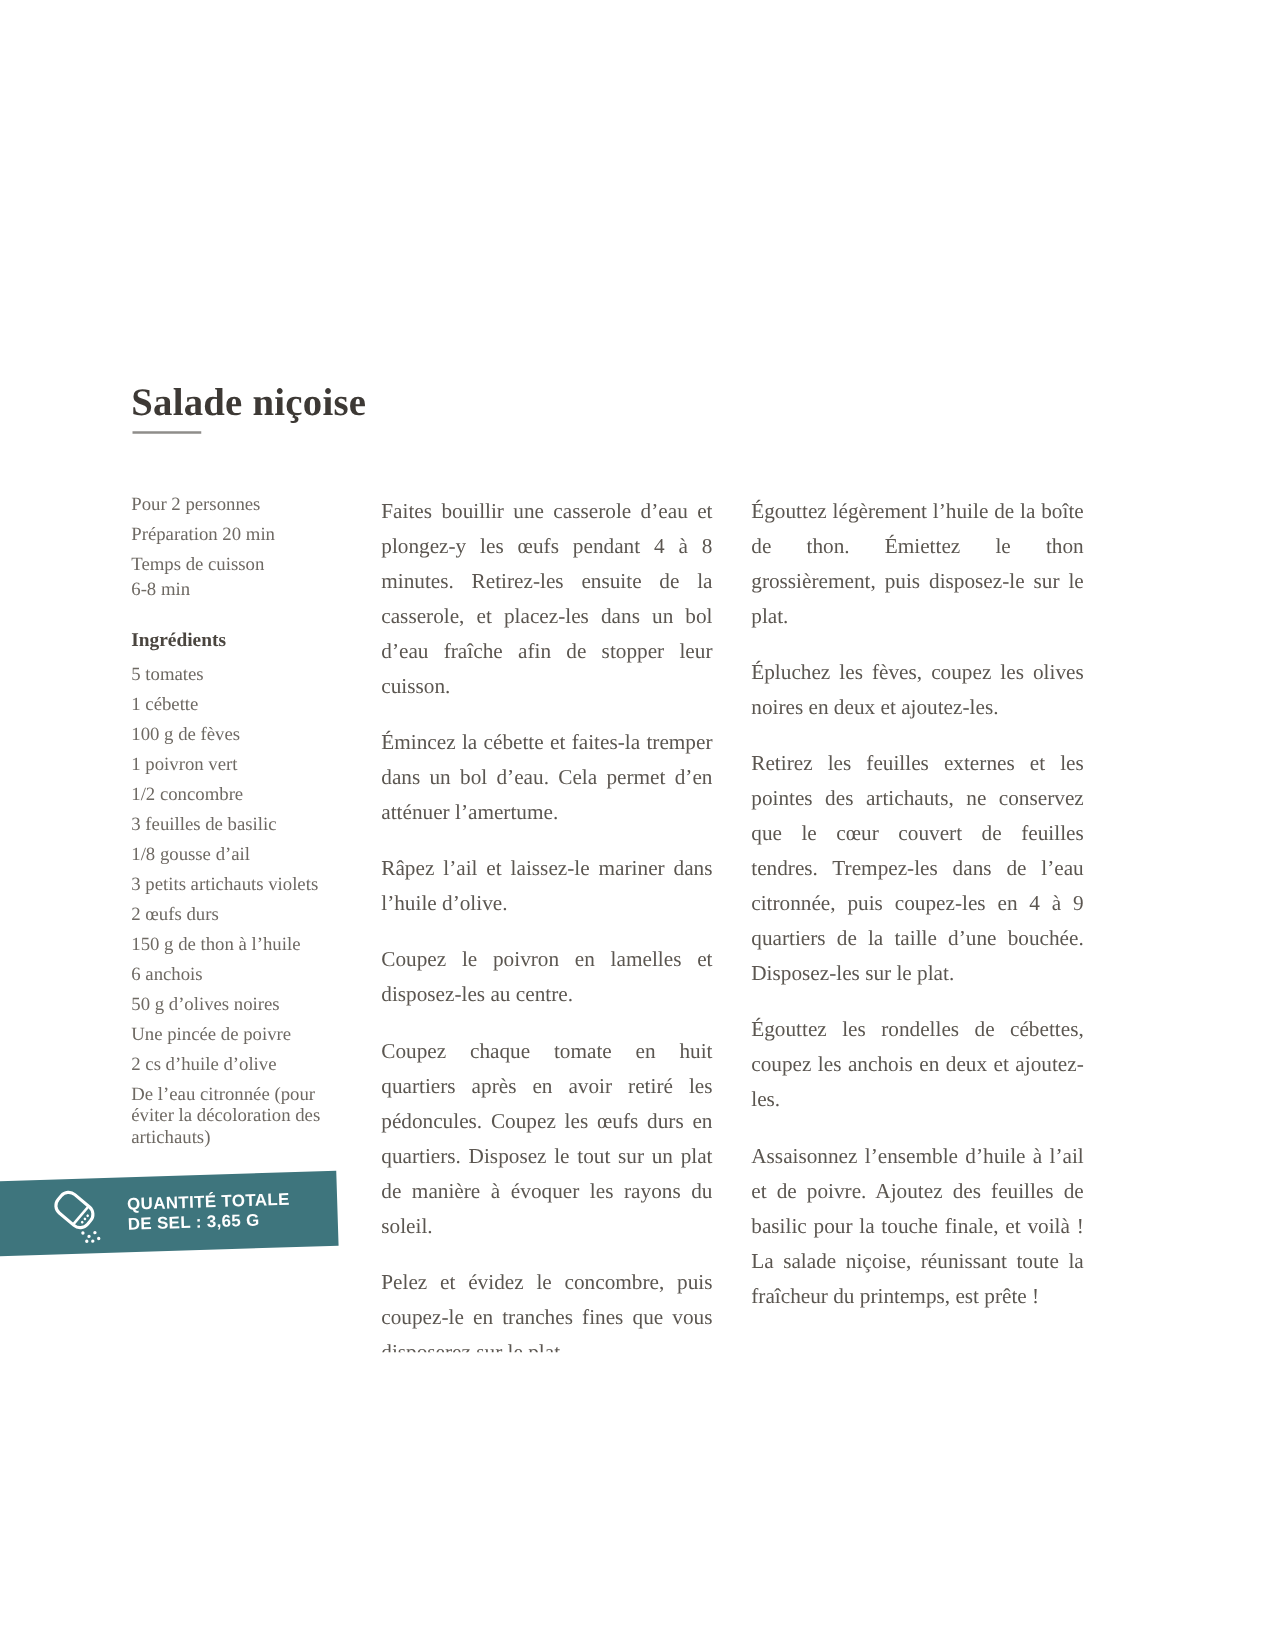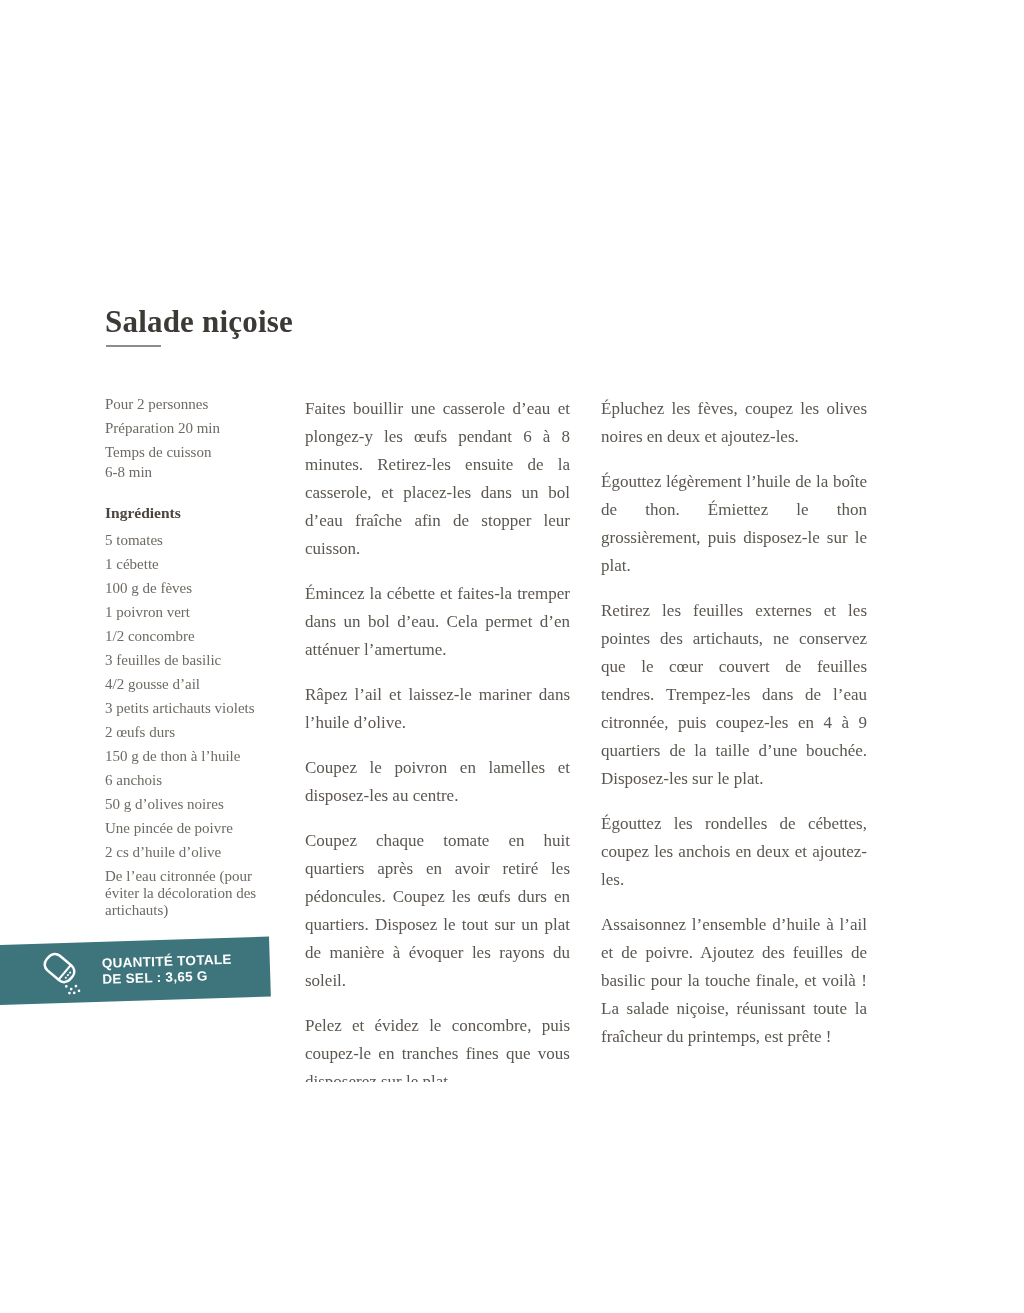--- a/index.html
+++ b/index.html
@@ -146,44 +146,44 @@
     <div class="meta-cook-time">6-8 min</div>
 
     <div class="ingredients-heading">Ingrédients</div>
     <ul class="ingredients-list">
       <li>5 tomates</li>
       <li>1 cébette</li>
       <li>100 g de fèves</li>
       <li>1 poivron vert</li>
       <li>1/2 concombre</li>
       <li>3 feuilles de basilic</li>
-      <li>4/2 gousse d’ail</li>
+      <li>1/8 gousse d’ail</li>
       <li>3 petits artichauts violets</li>
       <li>2 œufs durs</li>
       <li>150 g de thon à l’huile</li>
       <li>6 anchois</li>
       <li>50 g d’olives noires</li>
       <li>Une pincée de poivre</li>
       <li>2 cs d’huile d’olive</li>
       <li>De l’eau citronnée (pour éviter la décoloration des artichauts)</li>
     </ul>
   </div>
 
   <div class="col col-1">
-    <p>Faites bouillir une casserole d’eau et plongez-y les œufs pendant 6 à 8 minutes. Retirez-les ensuite de la casserole, et placez-les dans un bol d’eau fraîche afin de stopper leur cuisson.</p>
+    <p>Faites bouillir une casserole d’eau et plongez-y les œufs pendant 4 à 8 minutes. Retirez-les ensuite de la casserole, et placez-les dans un bol d’eau fraîche afin de stopper leur cuisson.</p>
     <p>Émincez la cébette et faites-la tremper dans un bol d’eau. Cela permet d’en atténuer l’amertume.</p>
     <p>Râpez l’ail et laissez-le mariner dans l’huile d’olive.</p>
     <p>Coupez le poivron en lamelles et disposez-les au centre.</p>
     <p>Coupez chaque tomate en huit quartiers après en avoir retiré les pédoncules. Coupez les œufs durs en quartiers. Disposez le tout sur un plat de manière à évoquer les rayons du soleil.</p>
     <p>Pelez et évidez le concombre, puis coupez-le en tranches fines que vous disposerez sur le plat.</p>
   </div>
 
   <div class="col col-2">
+    <p>Égouttez légèrement l’huile de la boîte de thon. Émiettez le thon grossièrement, puis disposez-le sur le plat.</p>
     <p>Épluchez les fèves, coupez les olives noires en deux et ajoutez-les.</p>
-    <p>Égouttez légèrement l’huile de la boîte de thon. Émiettez le thon grossièrement, puis disposez-le sur le plat.</p>
     <p>Retirez les feuilles externes et les pointes des artichauts, ne conservez que le cœur couvert de feuilles tendres. Trempez-les dans de l’eau citronnée, puis coupez-les en 4 à 9 quartiers de la taille d’une bouchée. Disposez-les sur le plat.</p>
     <p>Égouttez les rondelles de cébettes, coupez les anchois en deux et ajoutez-les.</p>
     <p>Assaisonnez l’ensemble d’huile à l’ail et de poivre. Ajoutez des feuilles de basilic pour la touche finale, et voilà ! La salade niçoise, réunissant toute la fraîcheur du printemps, est prête !</p>
   </div>
 
   <div class="salt-badge">
     <svg class="salt-icon" viewBox="0 0 52 52" aria-hidden="true">
       <g transform="rotate(-48 24 22)">
         <rect x="14" y="4" width="20" height="32" rx="8" fill="none" stroke="#ffffff" stroke-width="2.6"></rect>
         <line x1="14.5" y1="27" x2="33.5" y2="27" stroke="#ffffff" stroke-width="2.2"></line>

